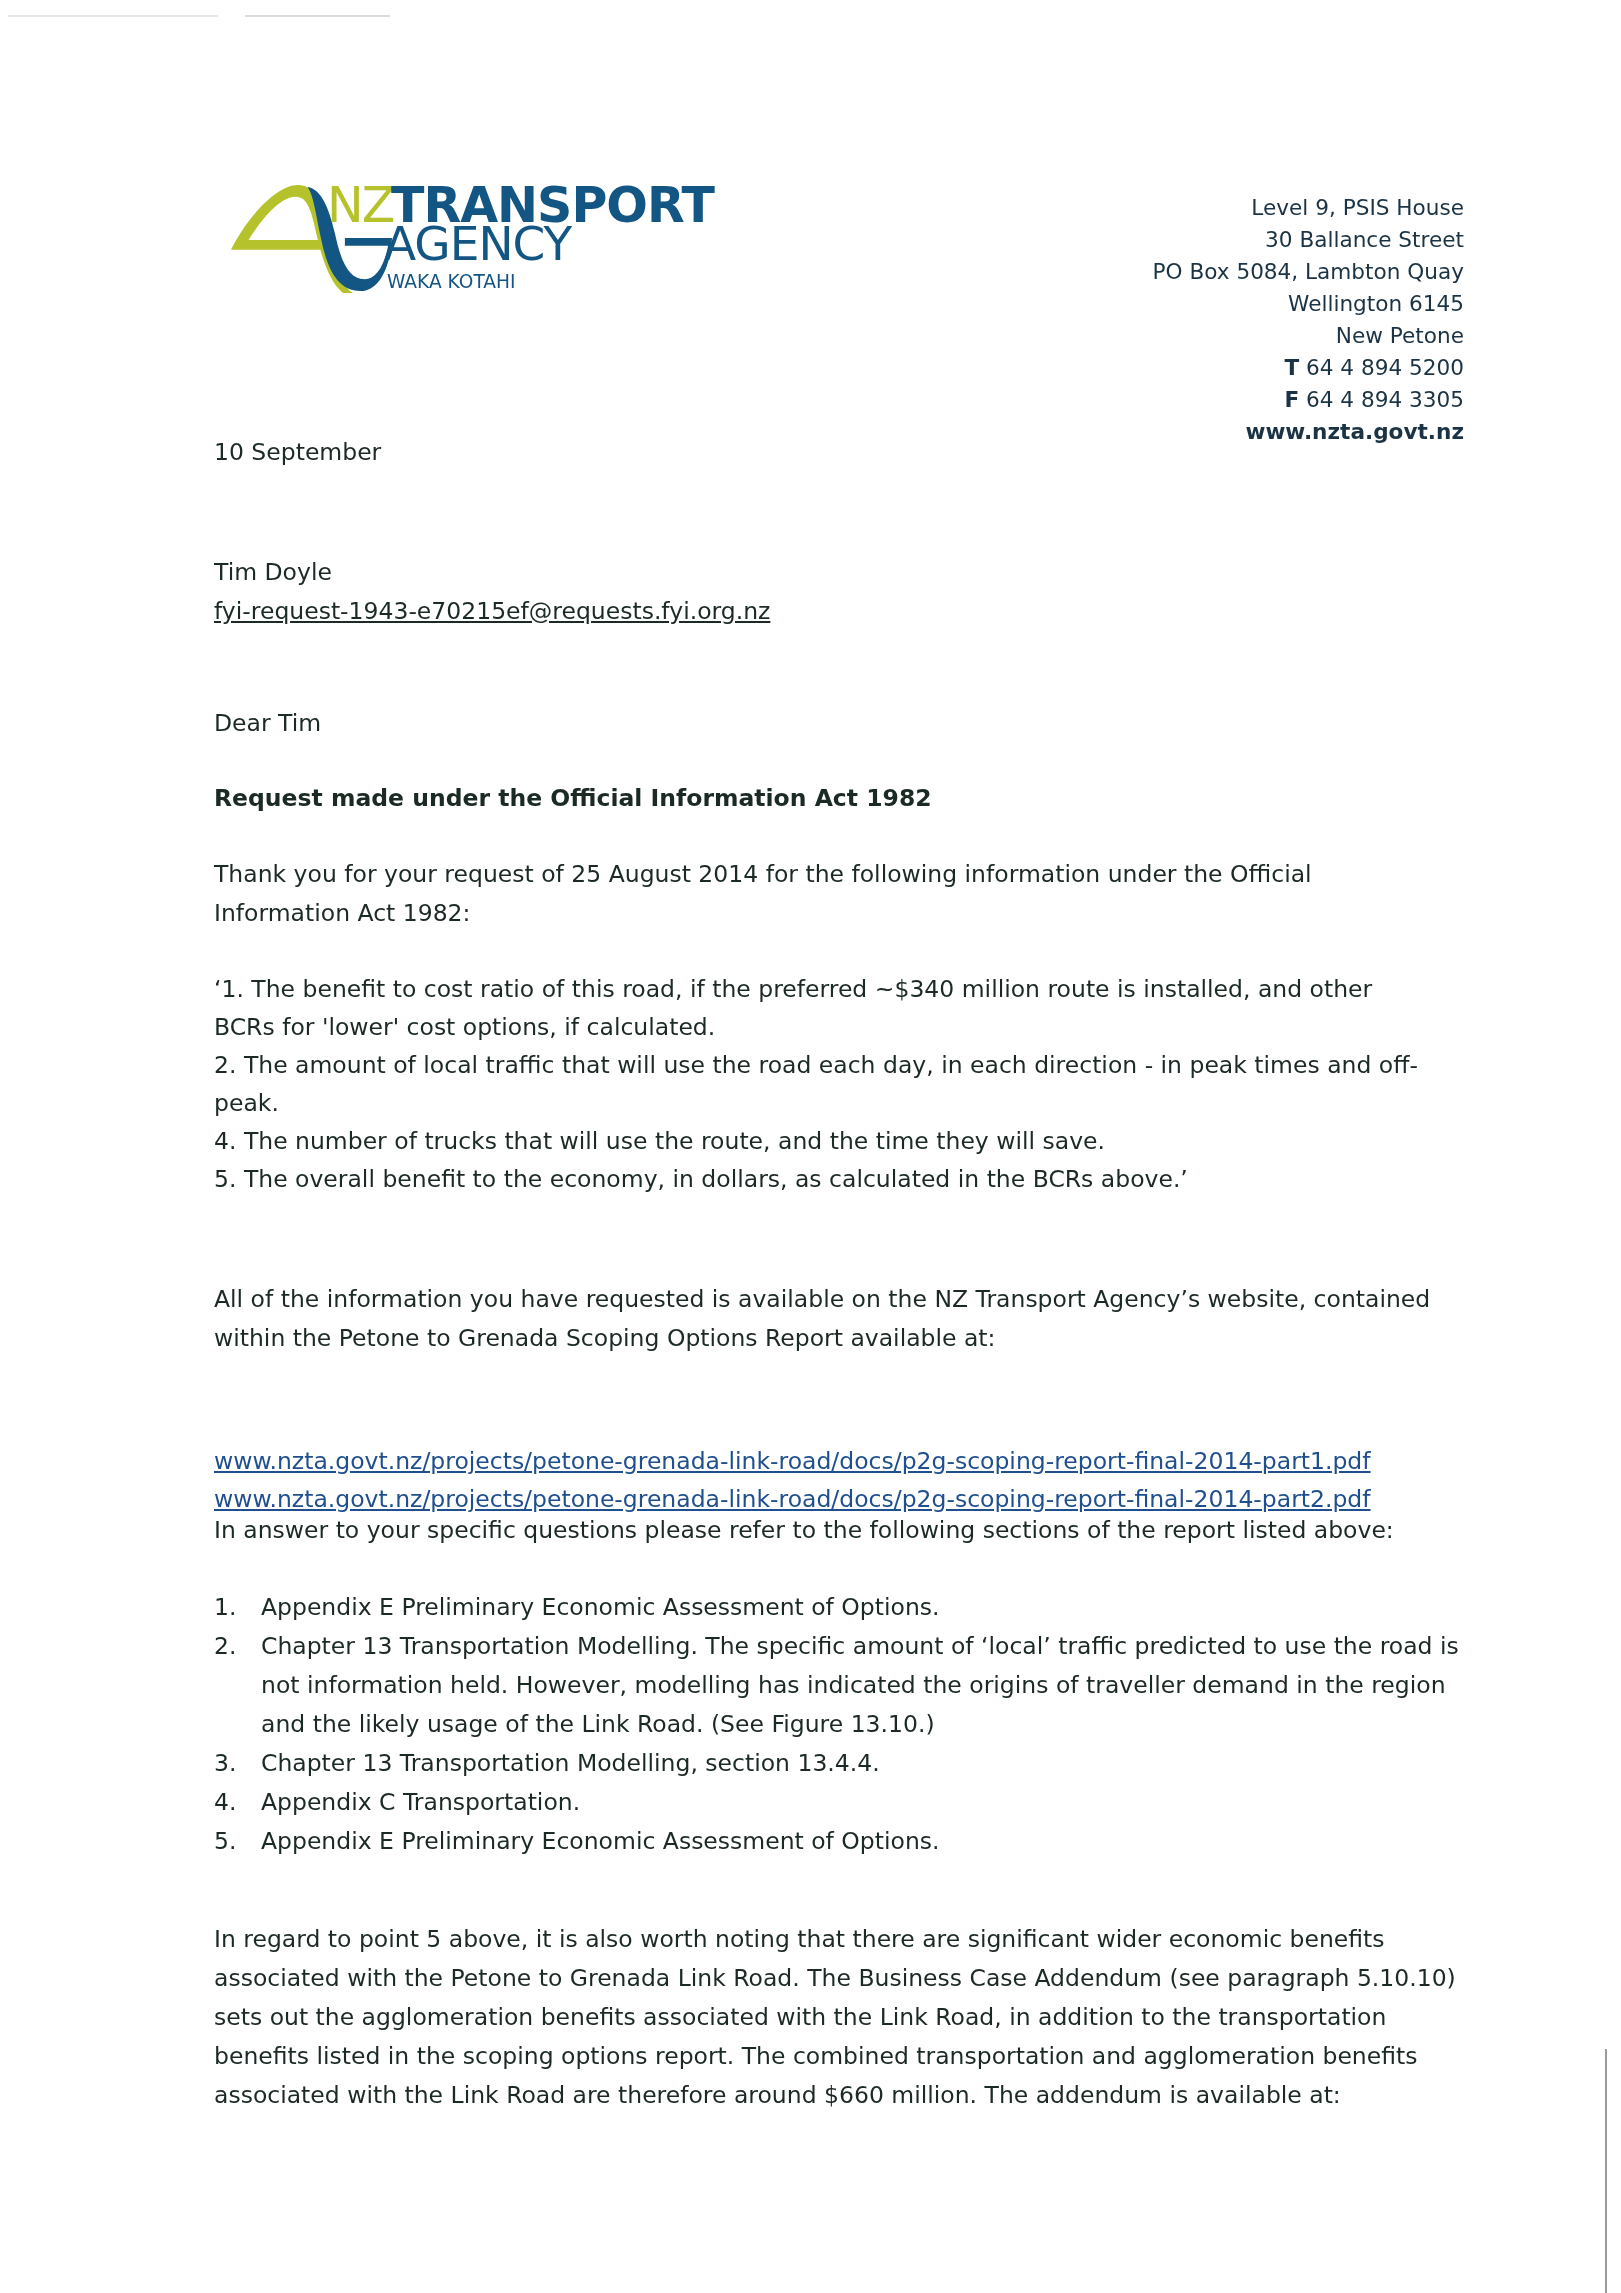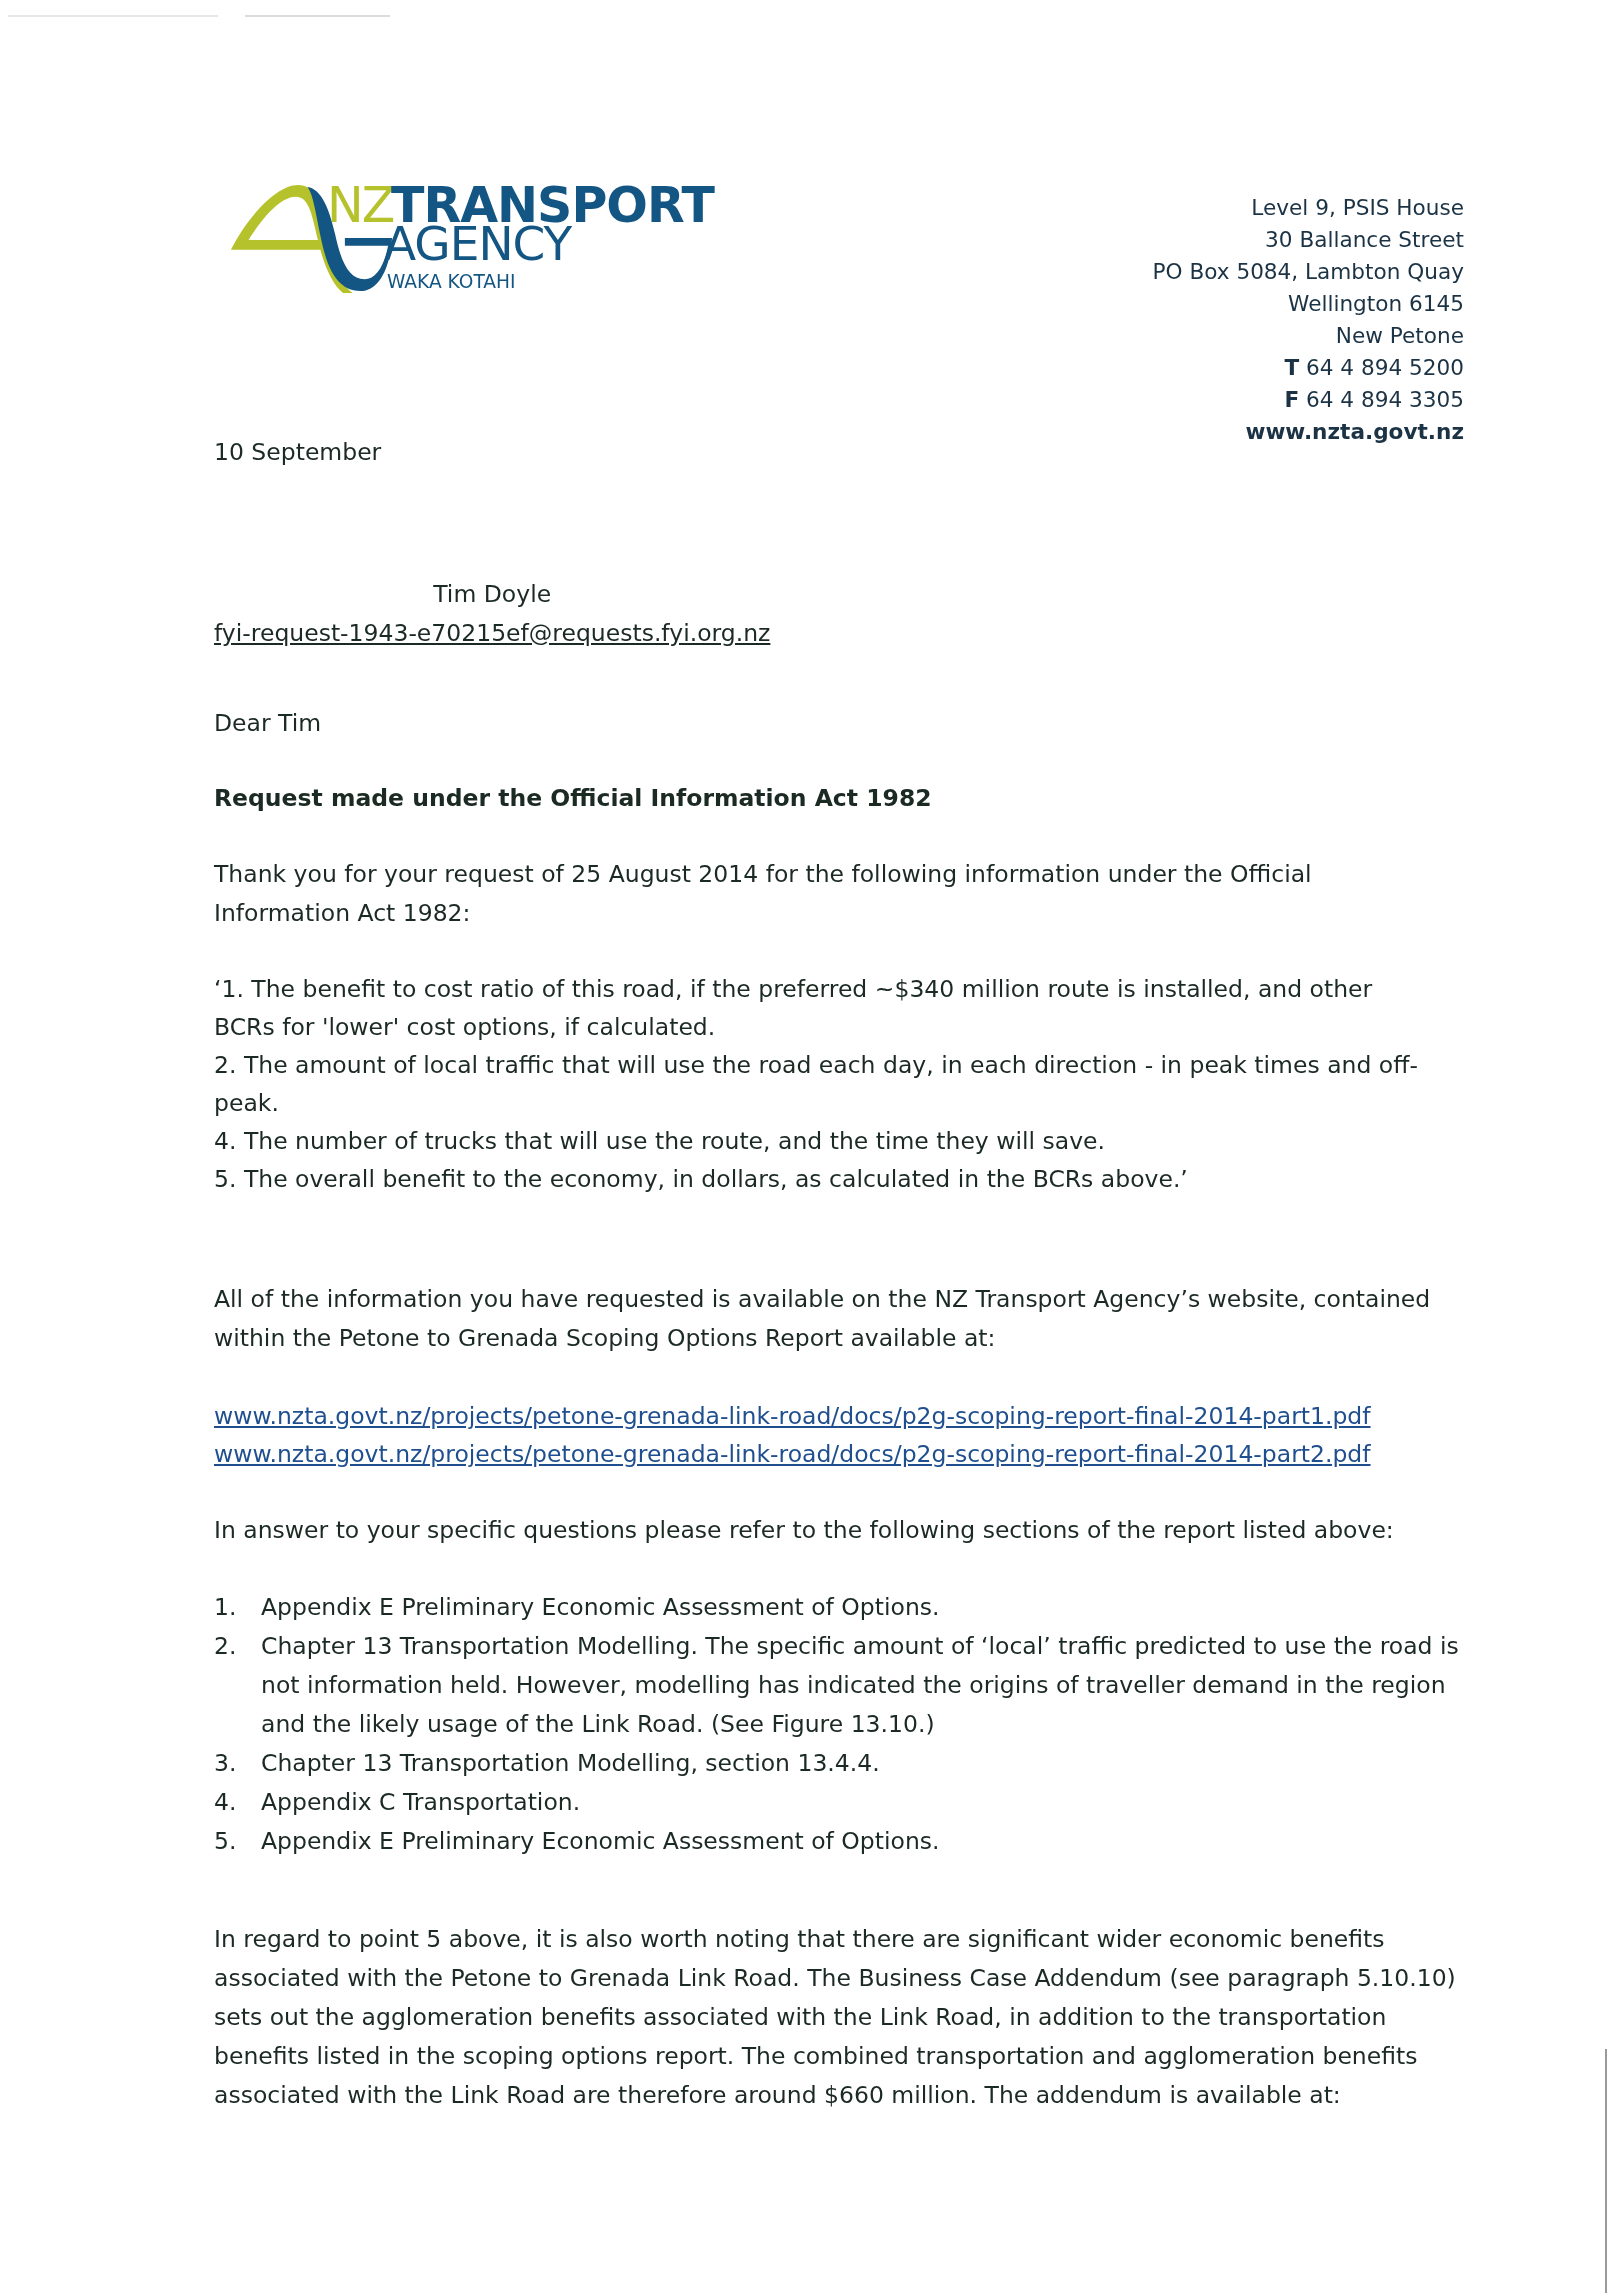--- a/index.html
+++ b/index.html
@@ -38,29 +38,29 @@
     .address {
       position: absolute; right: 157px; top: 192px; text-align: right;
       font-size: 21.6px; line-height: 32px; color: #1b3344;
     }
     .address .b { font-weight: bold; }
     .address .web { font-weight: bold; }
     
     .text { position: absolute; left: 214px; font-size: 23.5px; color: #1c2a24; }
     .p { line-height: 39px; margin: 0; }
     .date { top: 433px; }
-    .recipient { top: 575px; line-height: 39px; text-align: center; }
+    .recipient { top: 553px; line-height: 39px; }
     .email { color: #1c2a24; text-decoration: underline; }
     .salutation { top: 704px; }
     .subject { top: 779px; font-weight: bold; }
     .intro { top: 855px; width: 1215px; }
     .quote { top: 970px; width: 1255px; line-height: 38px; }
     .quote div { white-space: nowrap; }
     .available { top: 1280px; width: 1255px; }
-    .links { top: 1397px; line-height: 38px; }
+    .links { top: 1442px; line-height: 38px; }
     .links a { color: #1f4f8f; text-decoration: underline; display: block; white-space: nowrap; }
     .answer-intro { top: 1511px; }
     .answers { top: 1588px; width: 1255px; list-style: none; margin: 0; padding: 0; line-height: 39px; }
     .answers li { position: relative; padding-left: 47px; }
     .answers .num { position: absolute; left: 0; top: 0; }
     .point5 { top: 1896px; width: 1255px; line-height: 39px; }
   </style>
 </head>
 <body>
 

